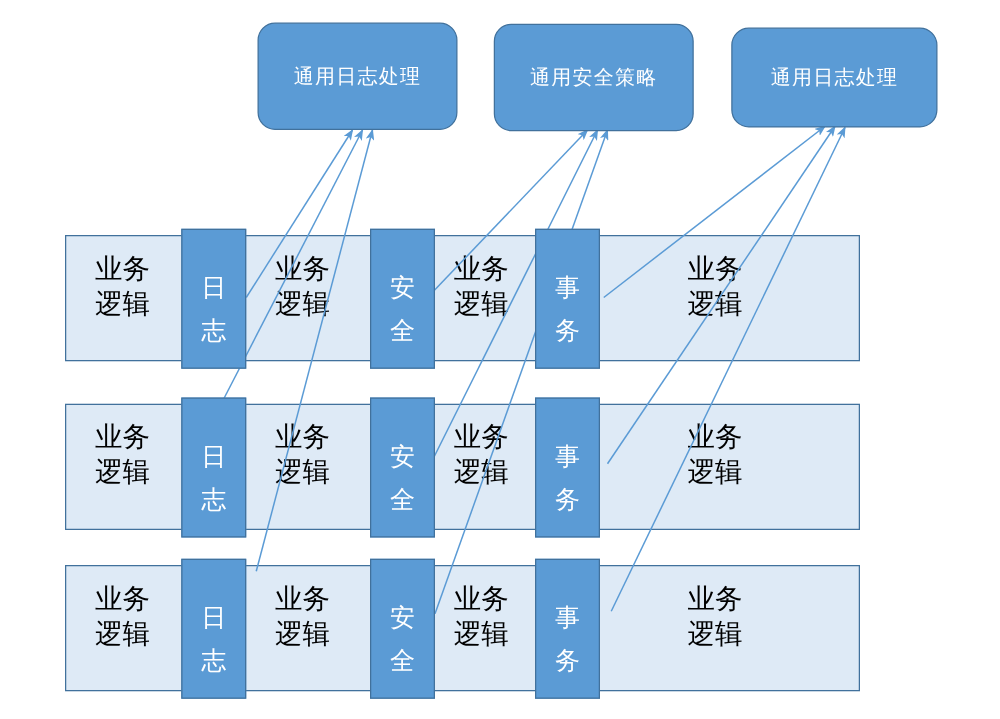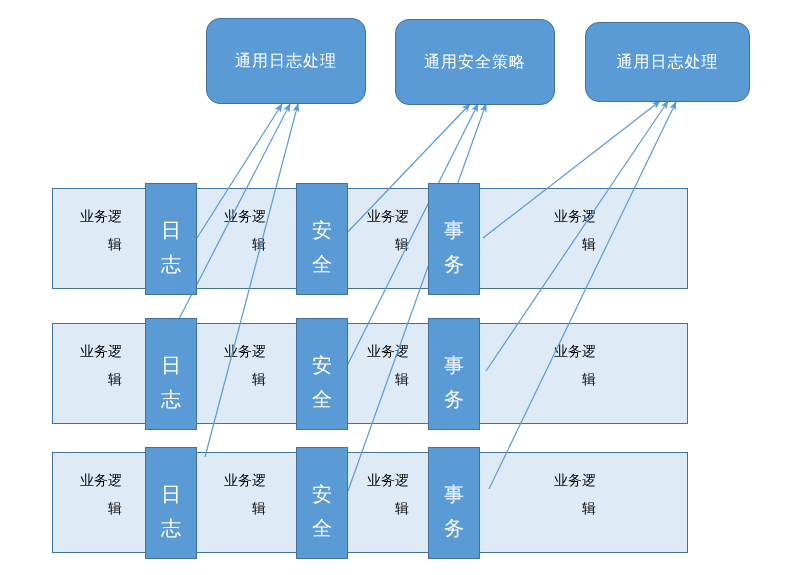--- a/index.html
+++ b/index.html
@@ -26,21 +26,21 @@
   .bar{
     position:absolute;left:52px;width:636px;height:101px;z-index:1;
     background:var(--bar-fill,#DEEAF6);
     border:1px solid var(--bar-border,#41719C);
     box-sizing:border-box;
   }
   .b1{top:188px}.b2{top:323px}.b3{top:452px}
 
   .biz{
     position:absolute;top:13px;width:46px;
-    font-size:14px;line-height:28px;text-align:right;
+    font-size:22px;line-height:28px;text-align:left;
     color:var(--text-dark,#000);word-break:break-all;
   }
   .k1{left:23px}.k2{left:167px}.k3{left:310px}.k4{left:497px}
 
   .seg{
     position:absolute;width:52px;height:112px;z-index:3;box-sizing:border-box;
     background:var(--segment-fill,#5B9BD5);
     border:1px solid var(--segment-border,#41719C);
     color:var(--text-light,#fff);
     display:flex;align-items:center;justify-content:center;

